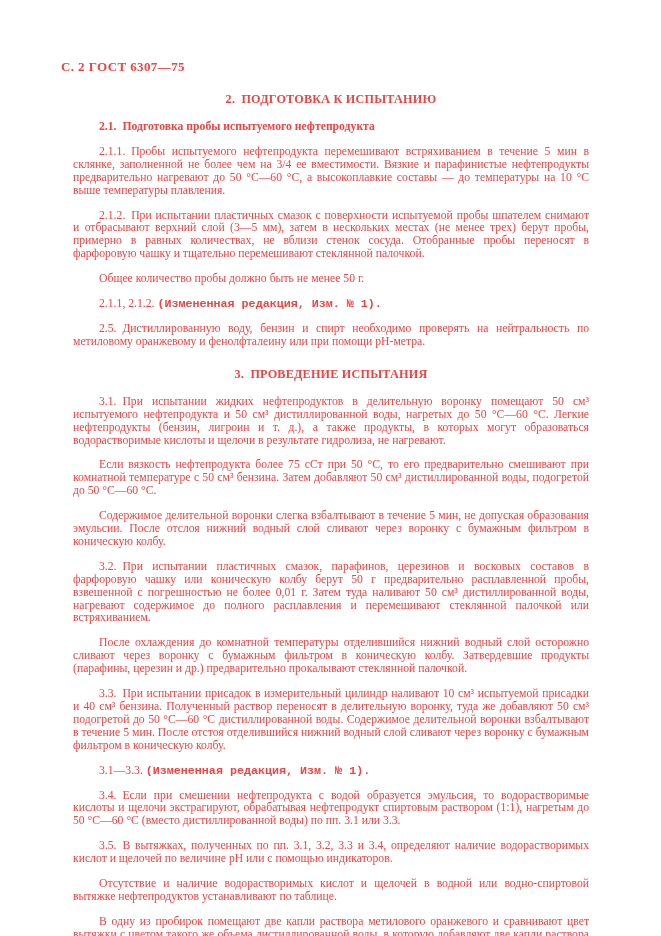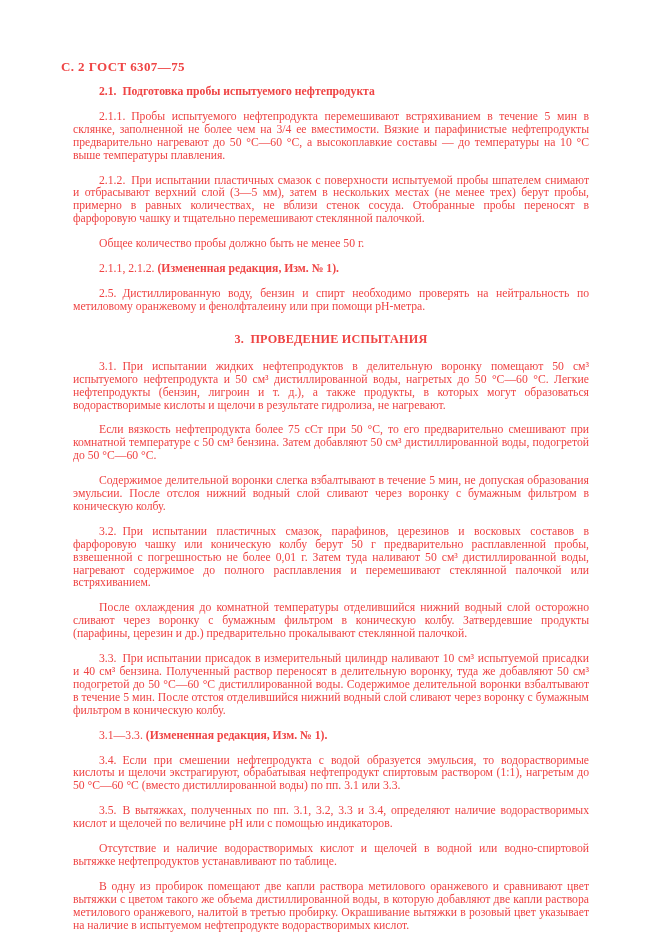--- a/index.html
+++ b/index.html
@@ -42,37 +42,38 @@
   .subheading {
     font-weight: bold;
     text-indent: 26px;
   }
 
   .body {
     text-align: justify;
     text-indent: 26px;
   }
 
-  .b { font-weight: bold; }
+  .b { font-weight: bold; font-family: Liberation Mono, monospace; }
 
   .page-number {
     text-align: center;
     font-size: 12px;
     line-height: 13px;
     margin-top: 26px;
     padding-right: 70px; 
   }
 </style>
 </head>
 <body>
 
 <div class="page">
   <div class="page-header">С. 2 ГОСТ 6307—75</div>
 
   <div class="doc-body">
+      <p class="blk section-title"><span>2. ПОДГОТОВКА К ИСПЫТАНИЮ</span></p>
       <p class="blk subheading"><span>2.1. Подготовка пробы испытуемого нефтепродукта</span></p>
       <p class="blk body"><span>2.1.1. Пробы испытуемого нефтепродукта перемешивают встряхиванием в течение 5 мин в склянке, заполненной не более чем на 3/4 ее вместимости. Вязкие и парафинистые нефтепродукты предварительно нагревают до 50 °С—60 °С, а высокоплавкие составы — до температуры на 10 °С выше температуры плавления.</span></p>
       <p class="blk body"><span>2.1.2. При испытании пластичных смазок с поверхности испытуемой пробы шпателем снимают и отбрасывают верхний слой (3—5 мм), затем в нескольких местах (не менее трех) берут пробы, примерно в равных количествах, не вблизи стенок сосуда. Отобранные пробы переносят в фарфоровую чашку и тщательно перемешивают стеклянной палочкой.</span></p>
       <p class="blk body"><span>Общее количество пробы должно быть не менее 50 г.</span></p>
       <p class="blk body"><span>2.1.1, 2.1.2. </span><span class="b">(Измененная редакция, Изм. № 1).</span></p>
       <p class="blk body"><span>2.5. Дистиллированную воду, бензин и спирт необходимо проверять на нейтральность по метиловому оранжевому и фенолфталеину или при помощи рН-метра.</span></p>
       <p class="blk section-title"><span>3. ПРОВЕДЕНИЕ ИСПЫТАНИЯ</span></p>
       <p class="blk body"><span>3.1. При испытании жидких нефтепродуктов в делительную воронку помещают 50 см³ испытуемого нефтепродукта и 50 см³ дистиллированной воды, нагретых до 50 °С—60 °С. Легкие нефтепродукты (бензин, лигроин и т. д.), а также продукты, в которых могут образоваться водорастворимые кислоты и щелочи в результате гидролиза, не нагревают.</span></p>
       <p class="blk body"><span>Если вязкость нефтепродукта более 75 сСт при 50 °С, то его предварительно смешивают при комнатной температуре с 50 см³ бензина. Затем добавляют 50 см³ дистиллированной воды, подогретой до 50 °С—60 °С.</span></p>
       <p class="blk body"><span>Содержимое делительной воронки слегка взбалтывают в течение 5 мин, не допуская образования эмульсии. После отслоя нижний водный слой сливают через воронку с бумажным фильтром в коническую колбу.</span></p>

